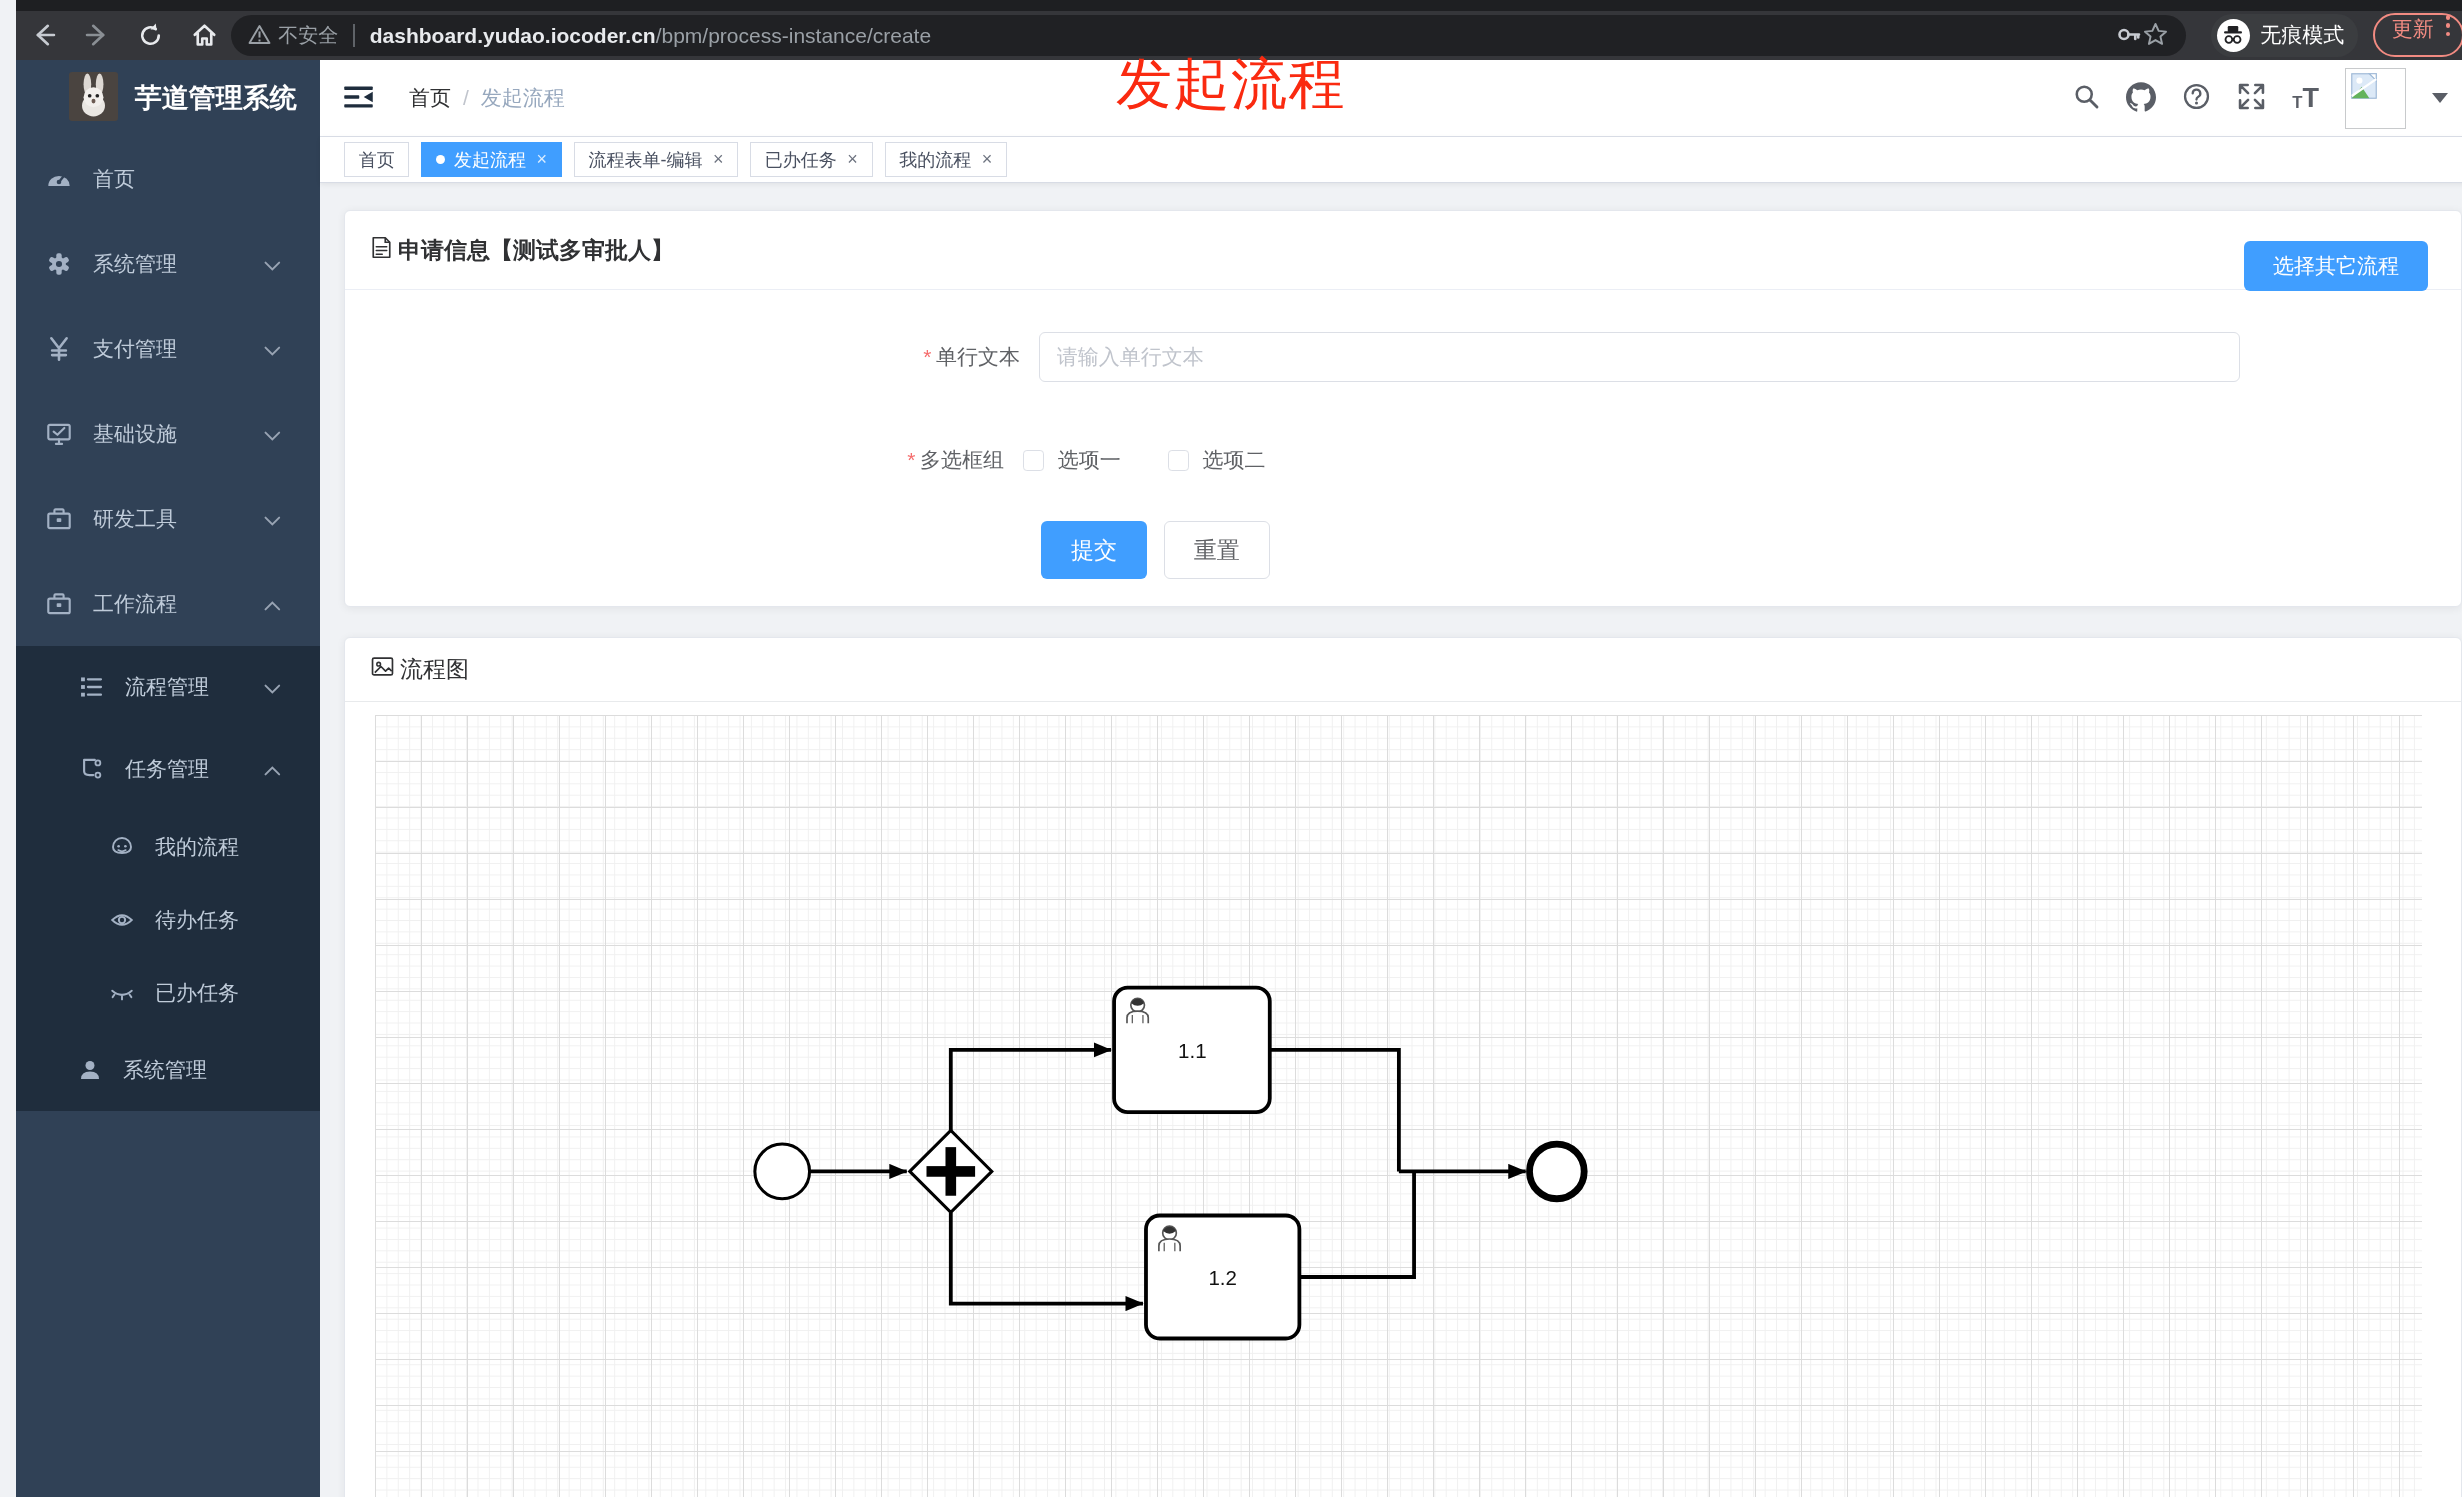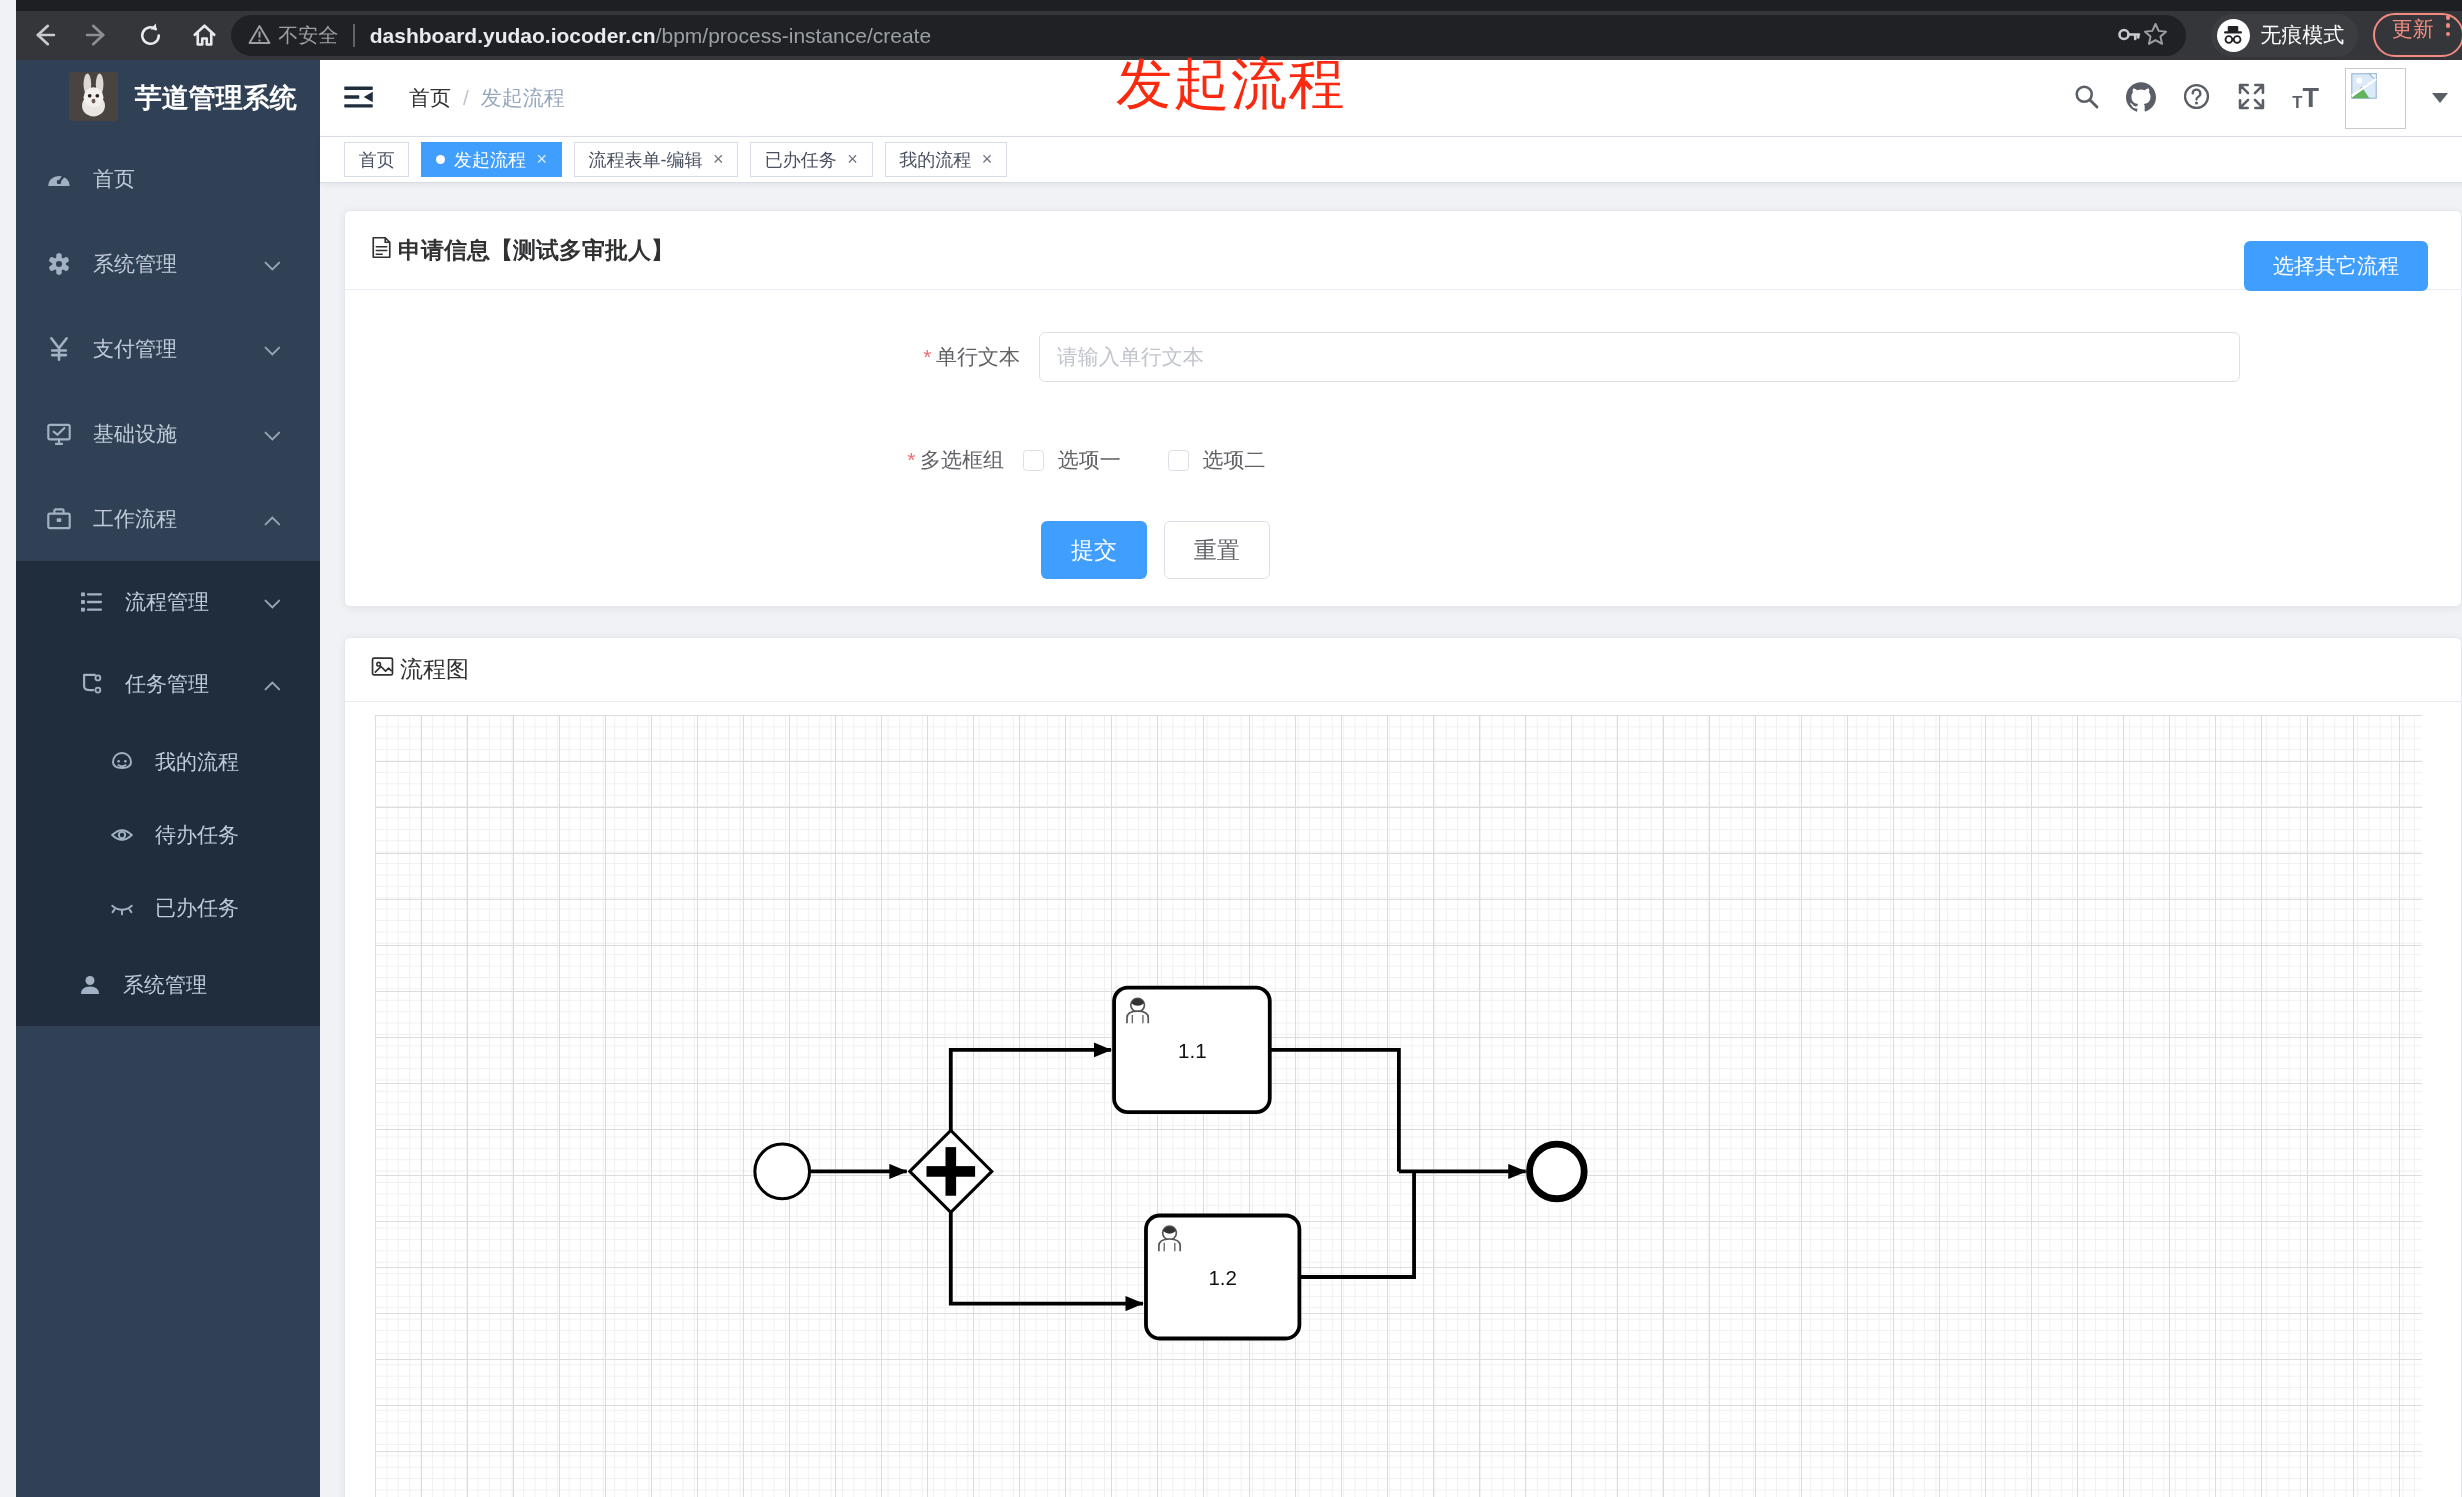--- a/index.html
+++ b/index.html
@@ -252,20 +252,33 @@
             </svg></span>
       </div>
       <div class="menu-item lvl1">
         <span class="mi">
             <svg width="26" height="26" viewBox="0 0 34 34">
               <rect x="3" y="10" width="28" height="19" rx="2" stroke="#a3b1c4" stroke-width="2.8" fill="none"></rect>
               <path d="M11 10 V6 a1.5 1.5 0 0 1 1.5-1.5 h9 a1.5 1.5 0 0 1 1.5 1.5 V10" stroke="#a3b1c4" stroke-width="2.8" fill="none"></path>
               <rect x="14" y="16" width="6" height="5" rx="1" fill="#a3b1c4"></rect>
             </svg>
           </span>
+        <span>研发工具</span>
+        <span class="chev"><svg width="16.7" height="10" viewBox="0 0 22 13">
+              <path d="M2 2 L11 11 L20 2" stroke="#98a3b3" stroke-width="2.6" fill="none" stroke-linecap="round"></path>
+            </svg></span>
+      </div>
+      <div class="menu-item lvl1">
+        <span class="mi">
+            <svg width="26" height="26" viewBox="0 0 34 34">
+              <rect x="3" y="10" width="28" height="19" rx="2" stroke="#a3b1c4" stroke-width="2.8" fill="none"></rect>
+              <path d="M11 10 V6 a1.5 1.5 0 0 1 1.5-1.5 h9 a1.5 1.5 0 0 1 1.5 1.5 V10" stroke="#a3b1c4" stroke-width="2.8" fill="none"></path>
+              <rect x="14" y="16" width="6" height="5" rx="1" fill="#a3b1c4"></rect>
+            </svg>
+          </span>
         <span>工作流程</span>
         <span class="chev"><svg width="16.7" height="10" viewBox="0 0 22 13">
               <path d="M2 11 L11 2 L20 11" stroke="#98a3b3" stroke-width="2.6" fill="none" stroke-linecap="round"></path>
             </svg></span>
       </div>
 
       <div class="submenu">
         <div class="menu-item lvl2">
           <span class="mi">
               <svg width="26" height="26" viewBox="0 0 34 34">

